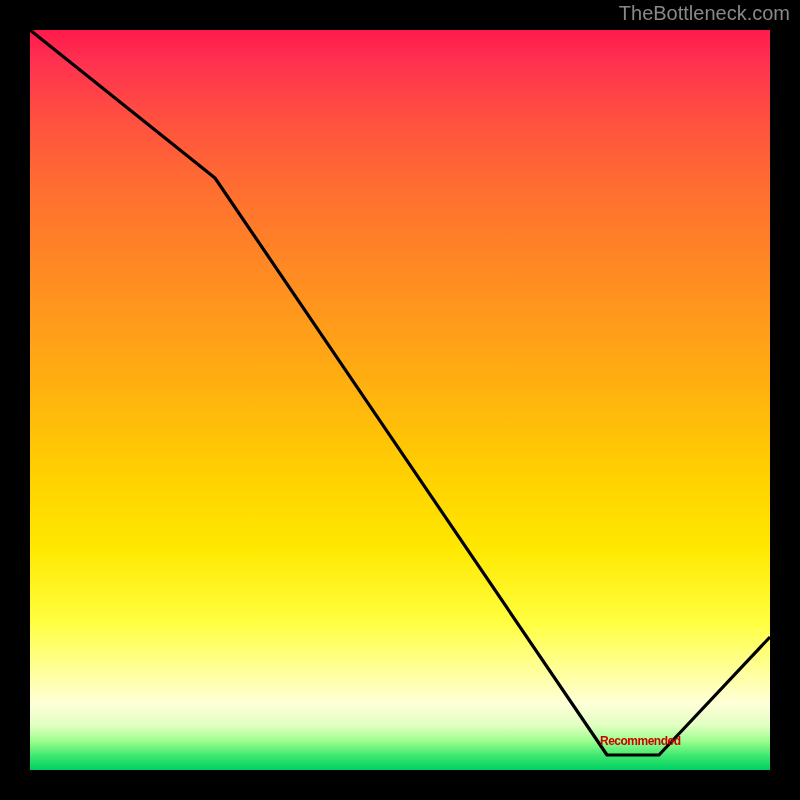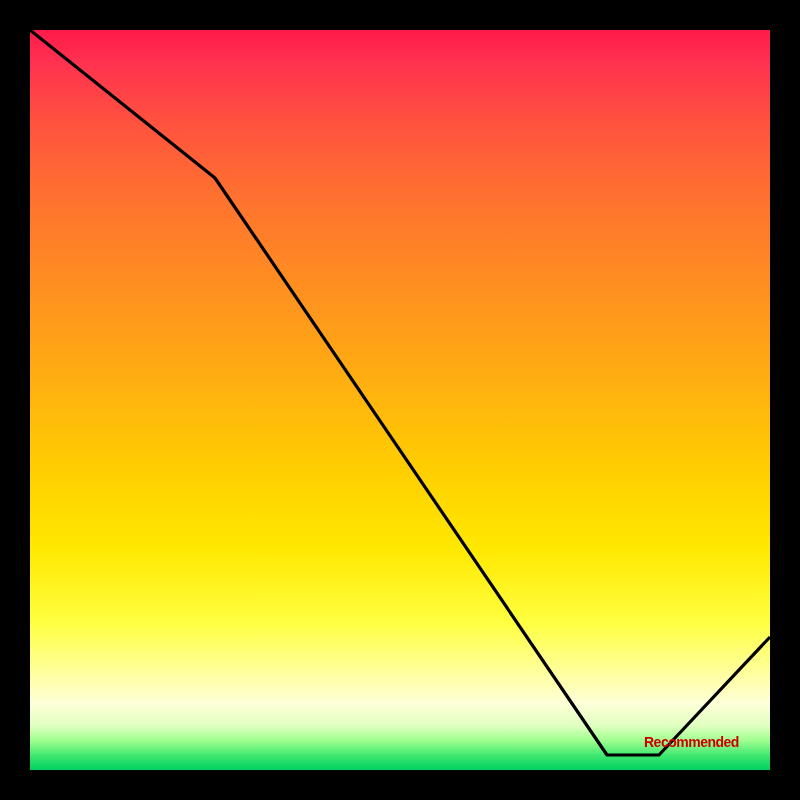--- a/index.html
+++ b/index.html
@@ -53,32 +53,32 @@
     position: absolute;
     top: 30px;
     left: 30px;
     width: 740px;
     height: 740px;
     z-index: 5;
   }
   .annotation {
     position: absolute;
     color: #cc0000;
-    font-size: 14px;
+    font-size: 12px;
     font-weight: bold;
     letter-spacing: -0.5px;
     z-index: 8;
-    margin-left: 44px;
   }
 </style>
 </head>
 <body>
 
 <div class="container">
 
+  <div class="watermark">TheBottleneck.com</div>
 
   <div class="plot-area"></div>
 
   <svg class="line-layer" viewBox="0 0 740 740" preserveAspectRatio="none">
     <path d="M 0 0 L 185 148 L 577 725 L 629 725 L 740 607" fill="none" stroke="#000" stroke-width="3.2" stroke-linejoin="round"></path>
   </svg>
 
   <div class="annotation" style="left:600px; top:734px;">Recommended</div>
 
 </div>

